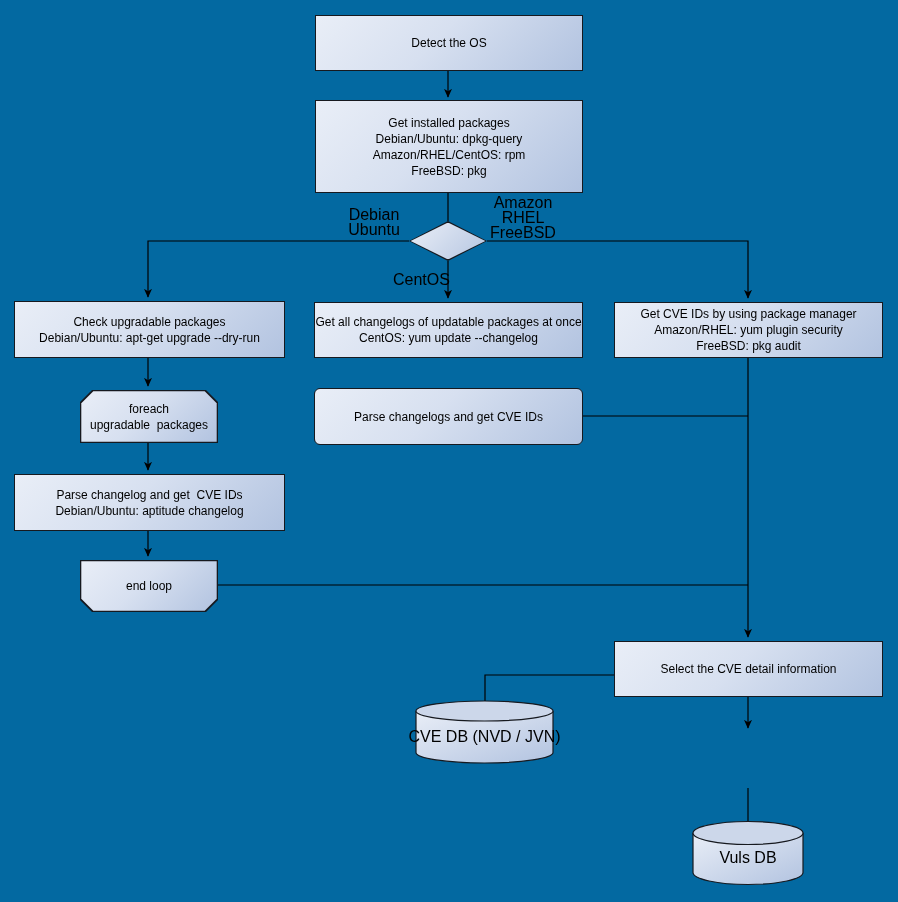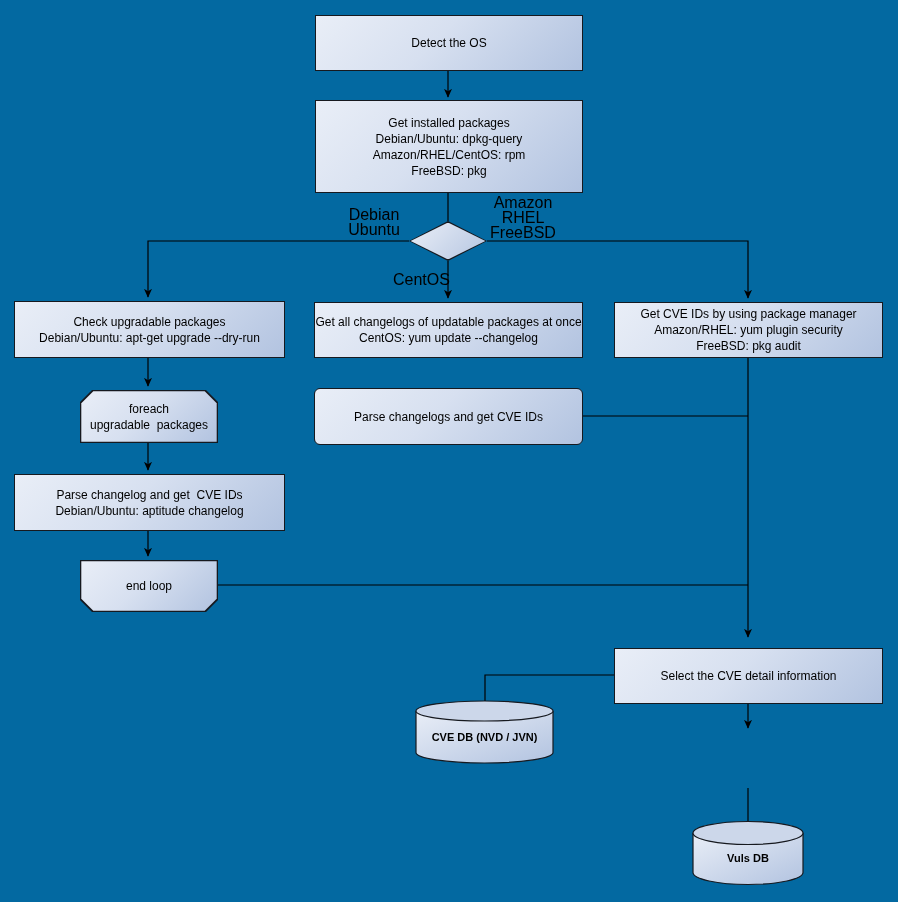--- a/index.html
+++ b/index.html
@@ -20,21 +20,21 @@
   .bevel .node-label{position:relative;width:100%;height:100%;display:flex;align-items:center;justify-content:center;}
 
   
   .diamond{position:absolute;}
   .diamond .edge{position:absolute;inset:0;background:#16191f;clip-path:polygon(50% 0,100% 50%,50% 100%,0 50%);}
   .diamond .fill{position:absolute;inset:1.6px;background:linear-gradient(135deg,#e9eef7 0%,#b6c6e1 100%);clip-path:polygon(50% 0,100% 50%,50% 100%,0 50%);}
 
   
   .cyl{position:absolute;}
   .cyl .cyl-label{position:absolute;left:0;right:0;top:0;bottom:0;display:flex;align-items:center;justify-content:center;
-                  padding-top:10px;font-size:11px;white-space:pre;font-weight:bold;}
+                  padding-top:10px;font-size:16px;white-space:pre;}
 
   .edge-label{position:absolute;font-size:16px;line-height:15px;text-align:center;white-space:pre;}
 </style>
 </head>
 <body>
 
 <div id="canvas">
 
   <svg class="wires" viewBox="0 0 898 902">
     <defs>
@@ -114,21 +114,21 @@
   <div class="node rect" style="left:314px;top:388px;width:269px;height:57px;border-radius:6px;">
     <div class="node-label">Parse changelogs and get CVE IDs</div>
   </div>
 
   <div class="node rect" style="left:614px;top:302px;width:269px;height:56px;">
     <div class="node-label">Get CVE IDs by using package manager
 Amazon/RHEL: yum plugin security
 FreeBSD: pkg audit</div>
   </div>
 
-  <div class="node rect" style="left:614px;top:641px;width:269px;height:56px;margin-top:7px;">
+  <div class="node rect" style="left:614px;top:641px;width:269px;height:56px;">
     <div class="node-label">Select the CVE detail information</div>
   </div>
 
 
   <div class="cyl" style="left:415px;top:700px;width:139px;height:64px;">
     <svg width="139" height="64" viewBox="0 0 139 64">
       <defs>
         <linearGradient id="cylGrad1" x1="0%" y1="0%" x2="100%" y2="100%">
           <stop offset="0%" stop-color="#e9eef7"></stop>
             <stop offset="100%" stop-color="#b2c3e0"></stop>

